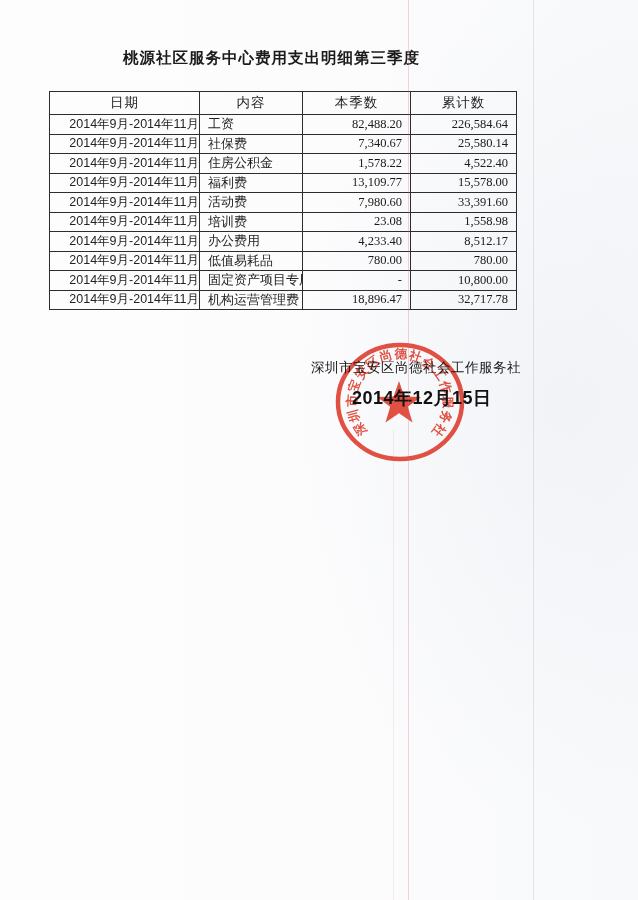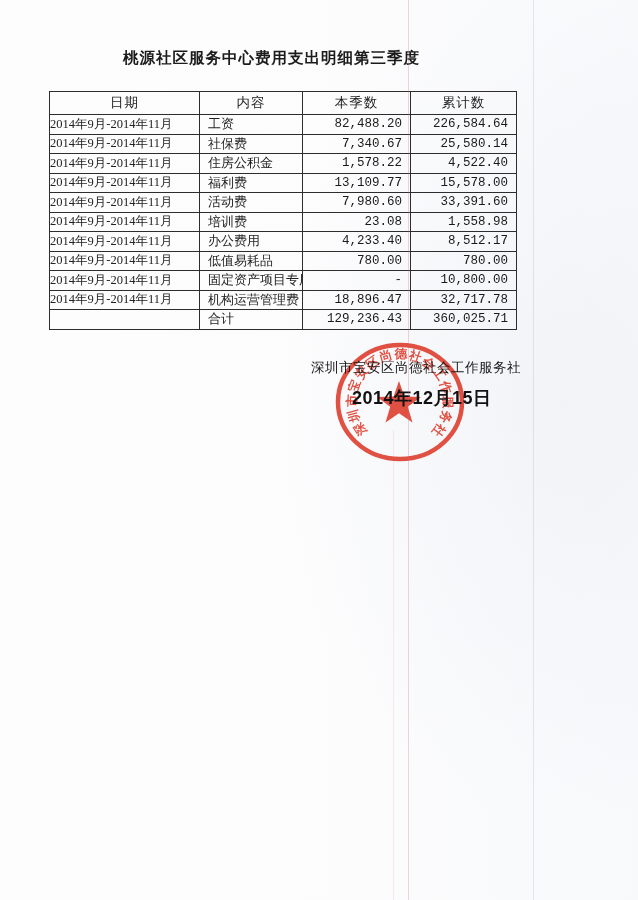--- a/index.html
+++ b/index.html
@@ -54,35 +54,35 @@
     letter-spacing: 1px;
     color: #1e1e1e;
     text-align: center;
   }
   table.expense td { height: 18.5px; }
   .col-date  { width: 150px; }
   .col-item  { width: 103px; }
   .col-q     { width: 108px; }
   .col-c     { width: 106px; }
   .date-cell {
-    font-family: Liberation Serif, serif;
+    font-family: Liberation Sans, sans-serif;
     font-size: 12.5px;
-    text-align: left;
+    text-align: right;
     color: #232323;
   }
   .item-cell {
     font-family: "Liberation Serif", serif;
     font-size: 13px;
     text-align: left;
     padding-left: 8px !important;
     color: #1f1f1f;
     margin-top: 12px;
   }
   .num-cell {
-    font-family: Liberation Mono, monospace;
+    font-family: Liberation Serif, serif;
     font-size: 12.5px;
     text-align: right;
     padding-right: 8px !important;
     color: #1a1a1a;
   }
   .org-line {
     position: absolute;
     left: 311px;
     top: 359px;
     font-family: "Liberation Serif", serif;
@@ -202,26 +202,20 @@
         <td class="date-cell">2014年9月-2014年11月</td>
         <td class="item-cell">固定资产项目专用</td>
         <td class="num-cell">-</td>
         <td class="num-cell">10,800.00</td>
       </tr>
       <tr>
         <td class="date-cell">2014年9月-2014年11月</td>
         <td class="item-cell">机构运营管理费</td>
         <td class="num-cell">18,896.47</td>
         <td class="num-cell">32,717.78</td>
-      </tr>
-      <tr>
-        <td class="date-cell"></td>
-        <td class="item-cell">合计</td>
-        <td class="num-cell">129,236.43</td>
-        <td class="num-cell">360,025.71</td>
       </tr>
     </tbody>
   </table>
 
   <svg class="stamp" viewBox="0 0 140 132" xmlns="http://www.w3.org/2000/svg">
     <ellipse cx="70" cy="66" rx="62" ry="57" fill="none" stroke="#dd3a2a" stroke-width="4.5"></ellipse>
     <polygon transform="translate(69,68)" points="0,-23 5.4,-7.4 21.9,-7.1 8.8,2.8 13.5,18.6 0,9.2 -13.5,18.6 -8.8,2.8 -21.9,-7.1 -5.4,-7.4" fill="#dd3a2a"></polygon>
     <defs>
       <path id="stampArc" d="M 38.9 97.1 A 44 44 0 1 1 101.1 97.1" fill="none"></path>
     </defs>

